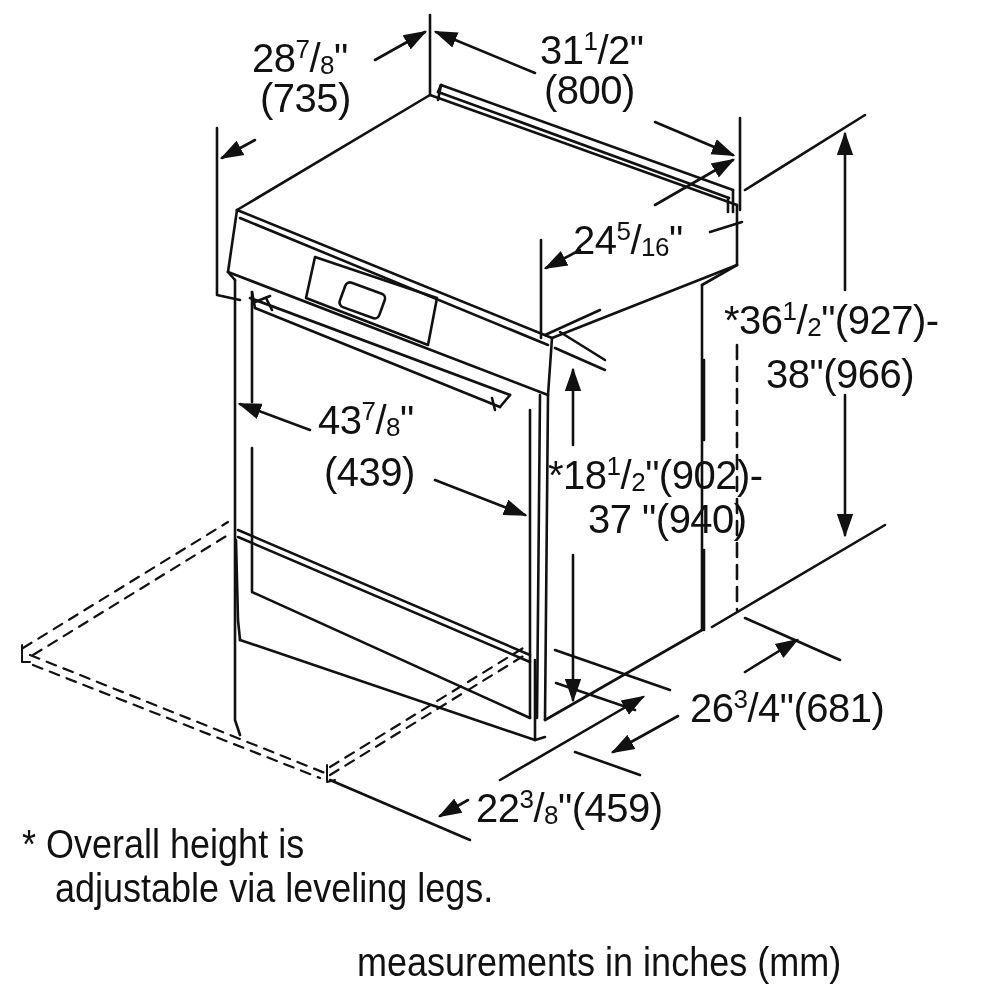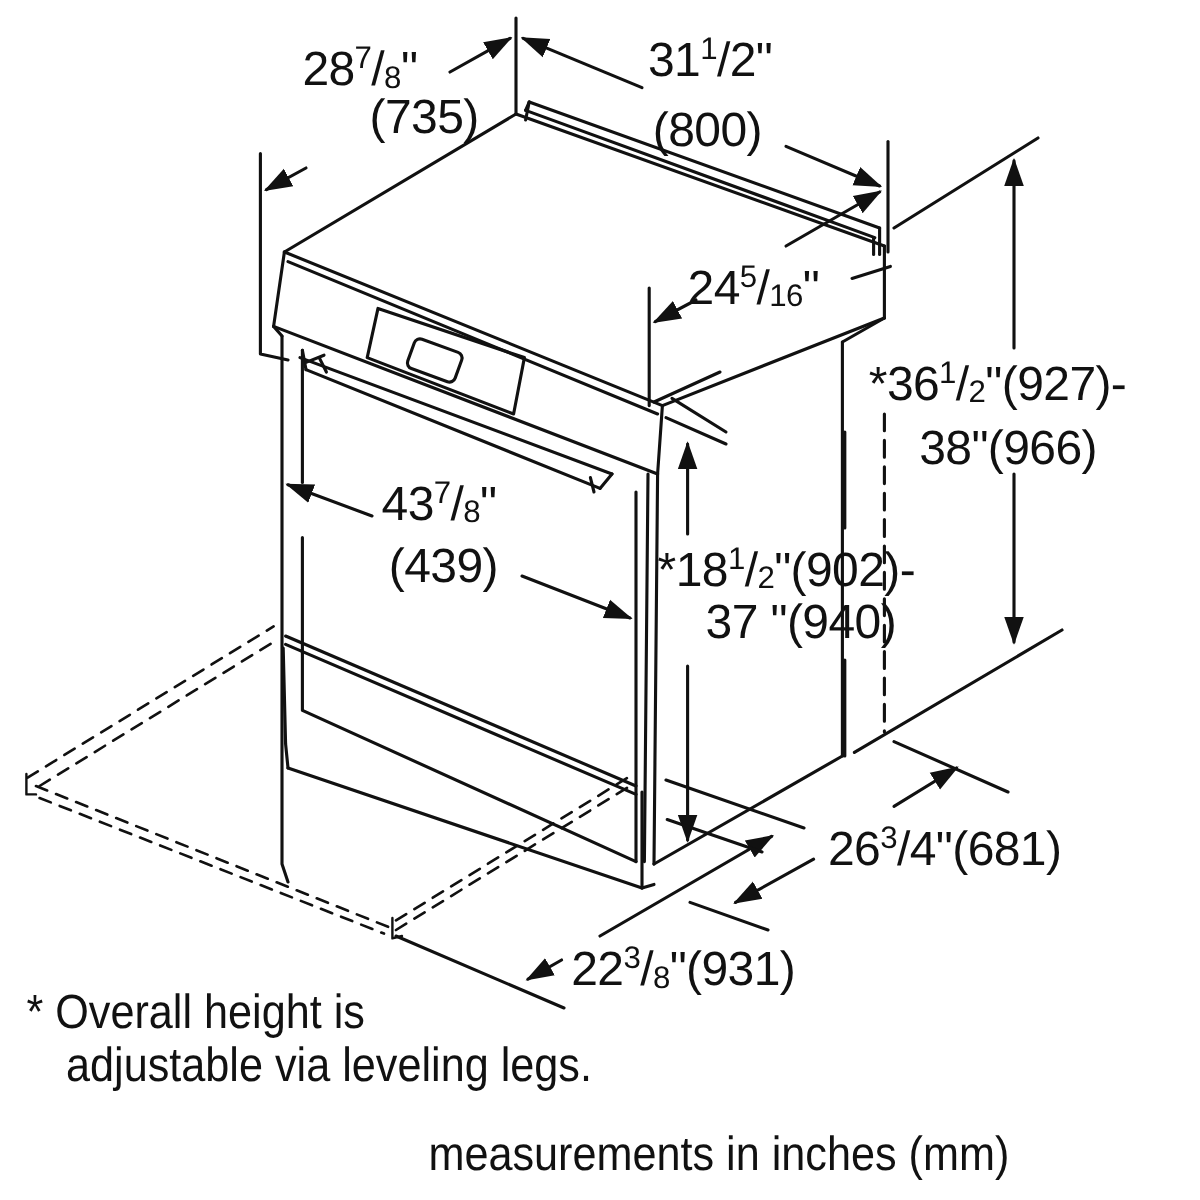--- a/index.html
+++ b/index.html
@@ -182,26 +182,26 @@
       </g>
       <g stroke-width="2">
         <path d="M22,645 L22,662 L30,662"></path>
         <path d="M327,765 L327,782 L335,780"></path>
       </g>
     </g>
   </svg>
 
   <div class="dim" style="left:252px; top:38px;">
     <span class="line"><span>28</span><sup>7</sup>/<sub>8</sub><span>"</span></span>
-    <span class="line" style="padding-left:8px;margin-left:48px;">(735)</span>
+    <span class="line" style="padding-left:8px;">(735)</span>
   </div>
 
   <div class="dim" style="left:540px; top:30px;">
     <span class="line"><span>31</span><sup>1</sup>/<span>2</span><span>"</span></span>
-    <span class="line" style="padding-left:4px;margin-top:19px;">(800)</span>
+    <span class="line" style="padding-left:4px;">(800)</span>
   </div>
 
   <div class="dim" style="left:573px; top:220px;">
     <span class="line"><span>24</span><sup>5</sup>/<sub>16</sub><span>"</span></span>
   </div>
 
   <div class="dim" style="left:724px; top:300px;">
     <span class="line"><span>*</span><span>36</span><sup>1</sup>/<sub>2</sub><span>"</span><span>(927)-</span></span>
     <span class="line" style="padding-left:42px; margin-top:14px;">38"(966)</span>
   </div>
@@ -214,19 +214,19 @@
   <div class="dim" style="left:548px; top:455px;">
     <span class="line"><span>*</span><span>18</span><sup>1</sup>/<sub>2</sub><span>"</span><span>(902)-</span></span>
     <span class="line" style="padding-left:40px; margin-top:4px;">37 "(940)</span>
   </div>
 
   <div class="dim" style="left:690px; top:688px;">
     <span class="line"><span>26</span><sup>3</sup>/<span>4</span><span>"</span><span>(681)</span></span>
   </div>
 
   <div class="dim" style="left:476px; top:788px;">
-    <span class="line"><span>22</span><sup>3</sup>/<sub>8</sub><span>"</span><span>(931)</span></span>
+    <span class="line"><span>22</span><sup>3</sup>/<sub>8</sub><span>"</span><span>(459)</span></span>
   </div>
 
   <div class="note" style="left:22px; top:822px;">* Overall height is</div>
   <div class="note" style="left:55px; top:866px;">adjustable via leveling legs.</div>
   <div class="note" style="left:357px; top:940px;">measurements in inches (mm)</div>
 </div>
 
 </body></html>

